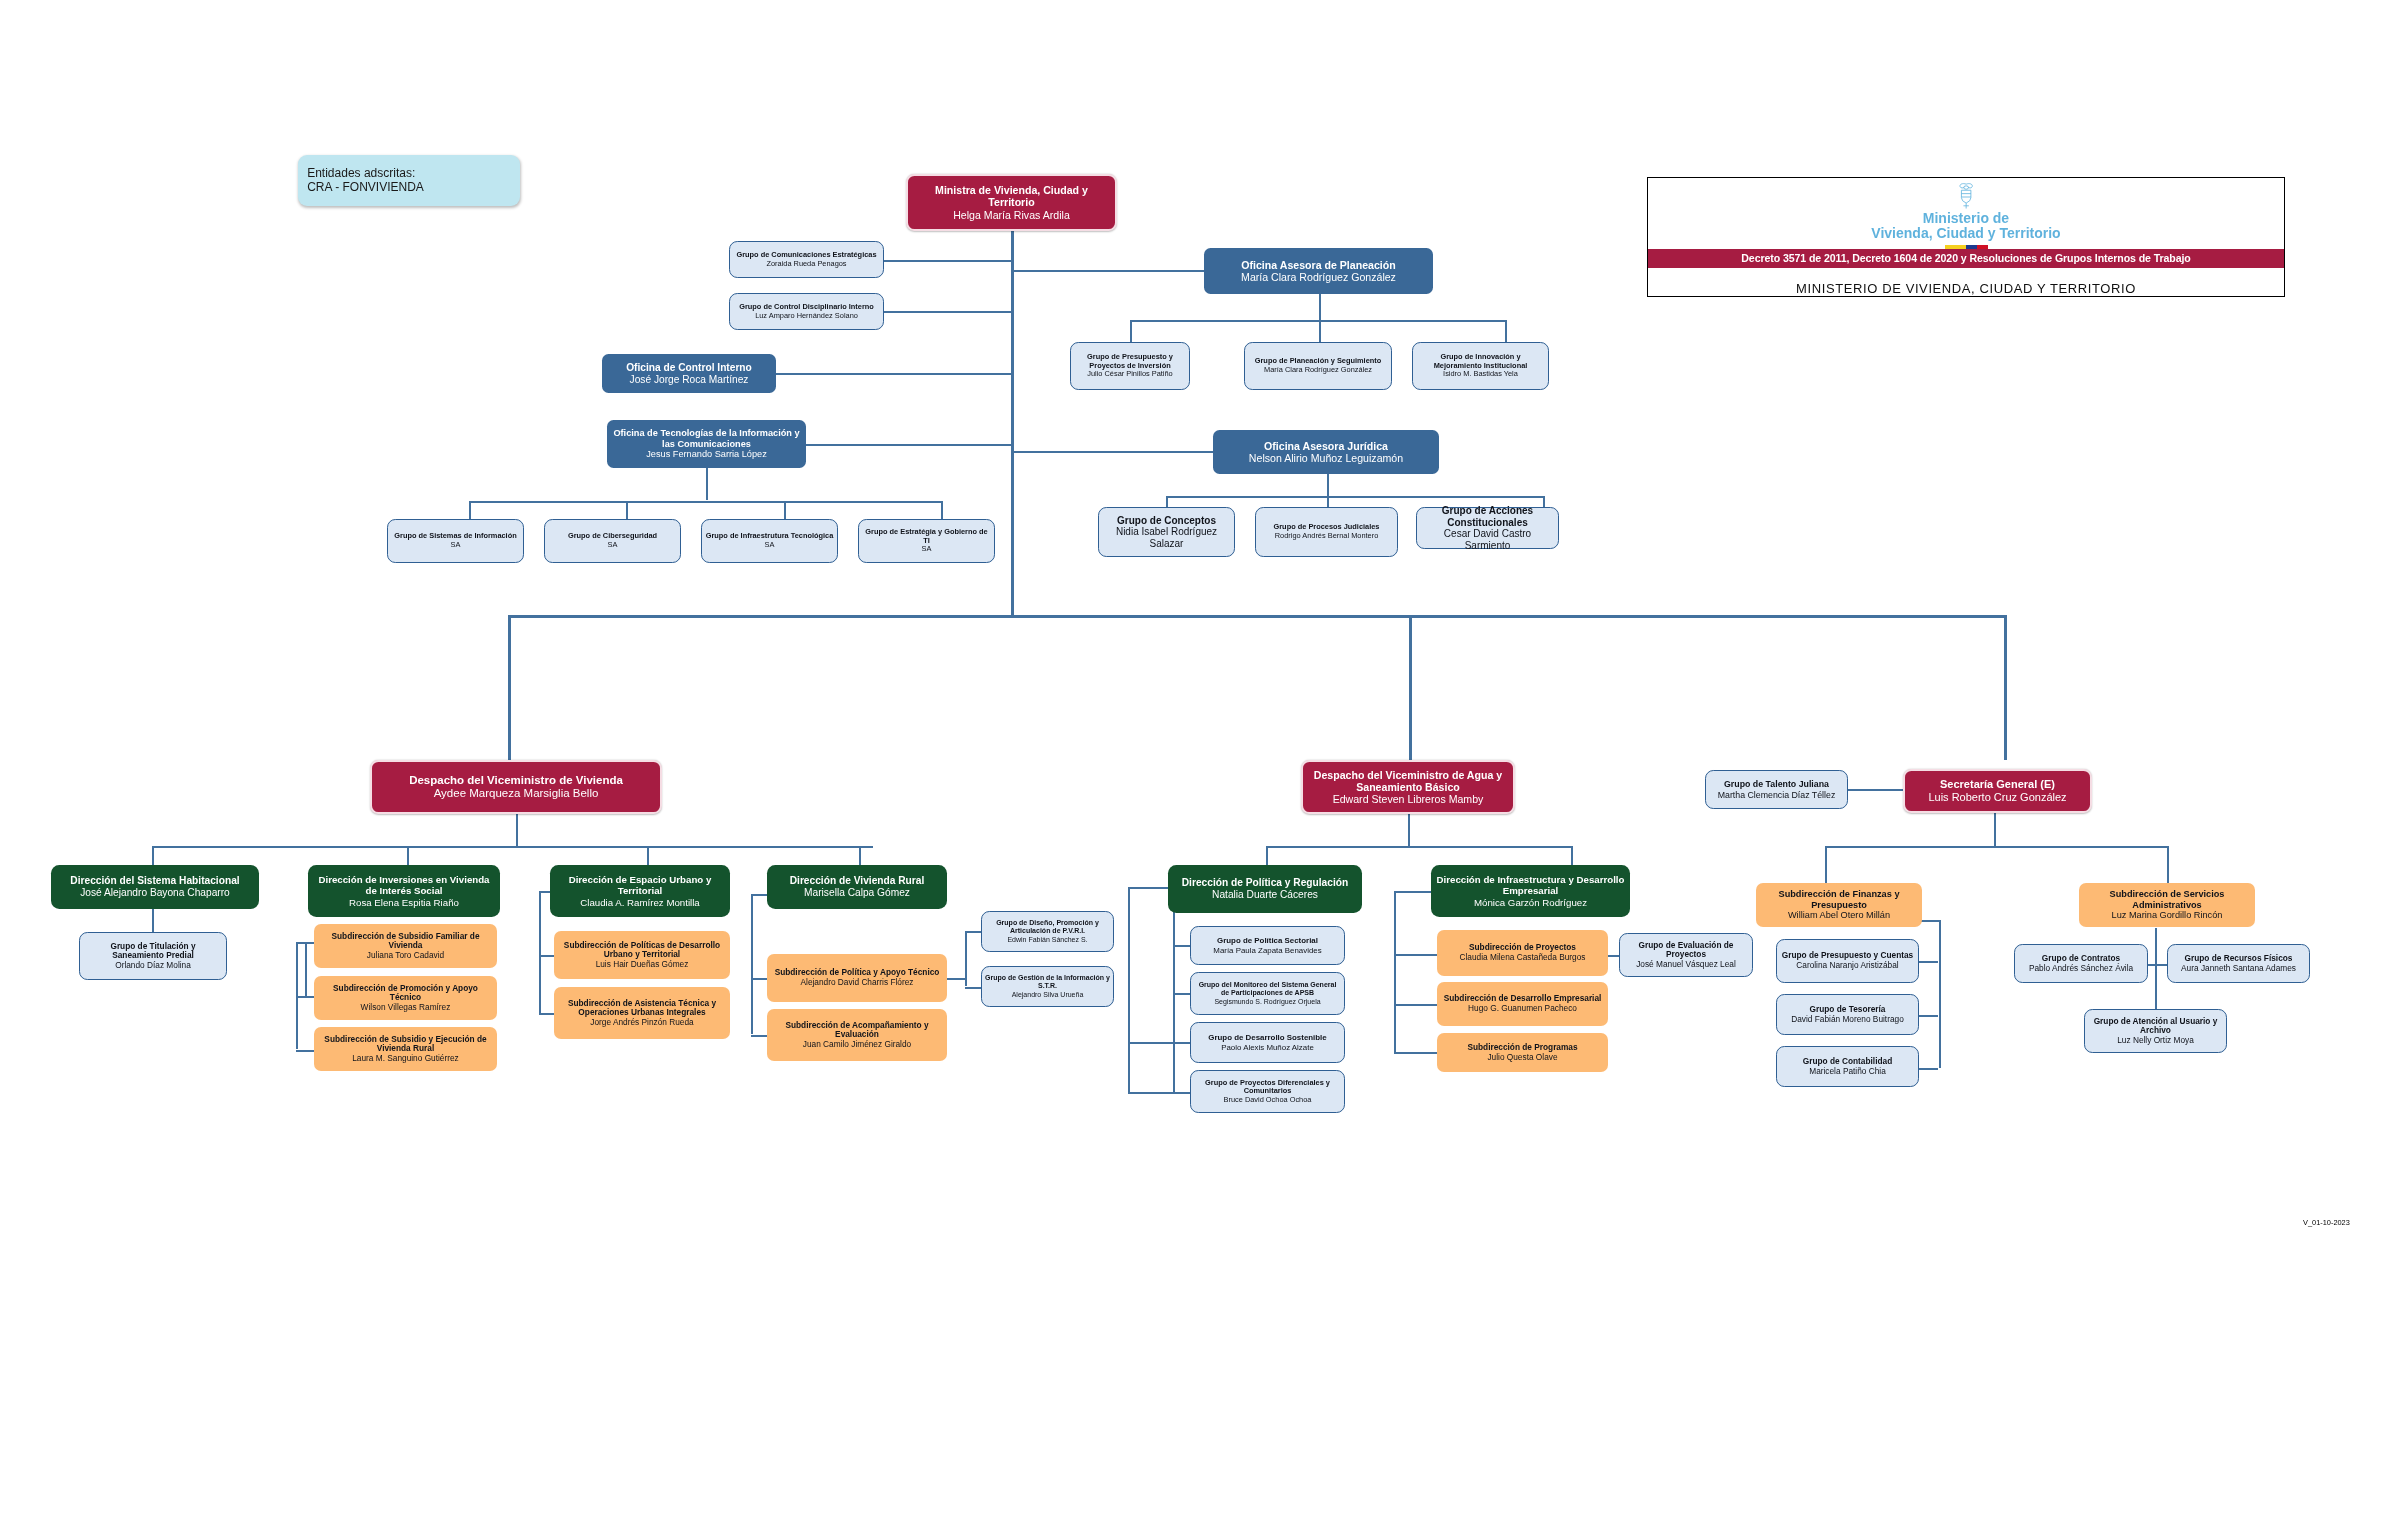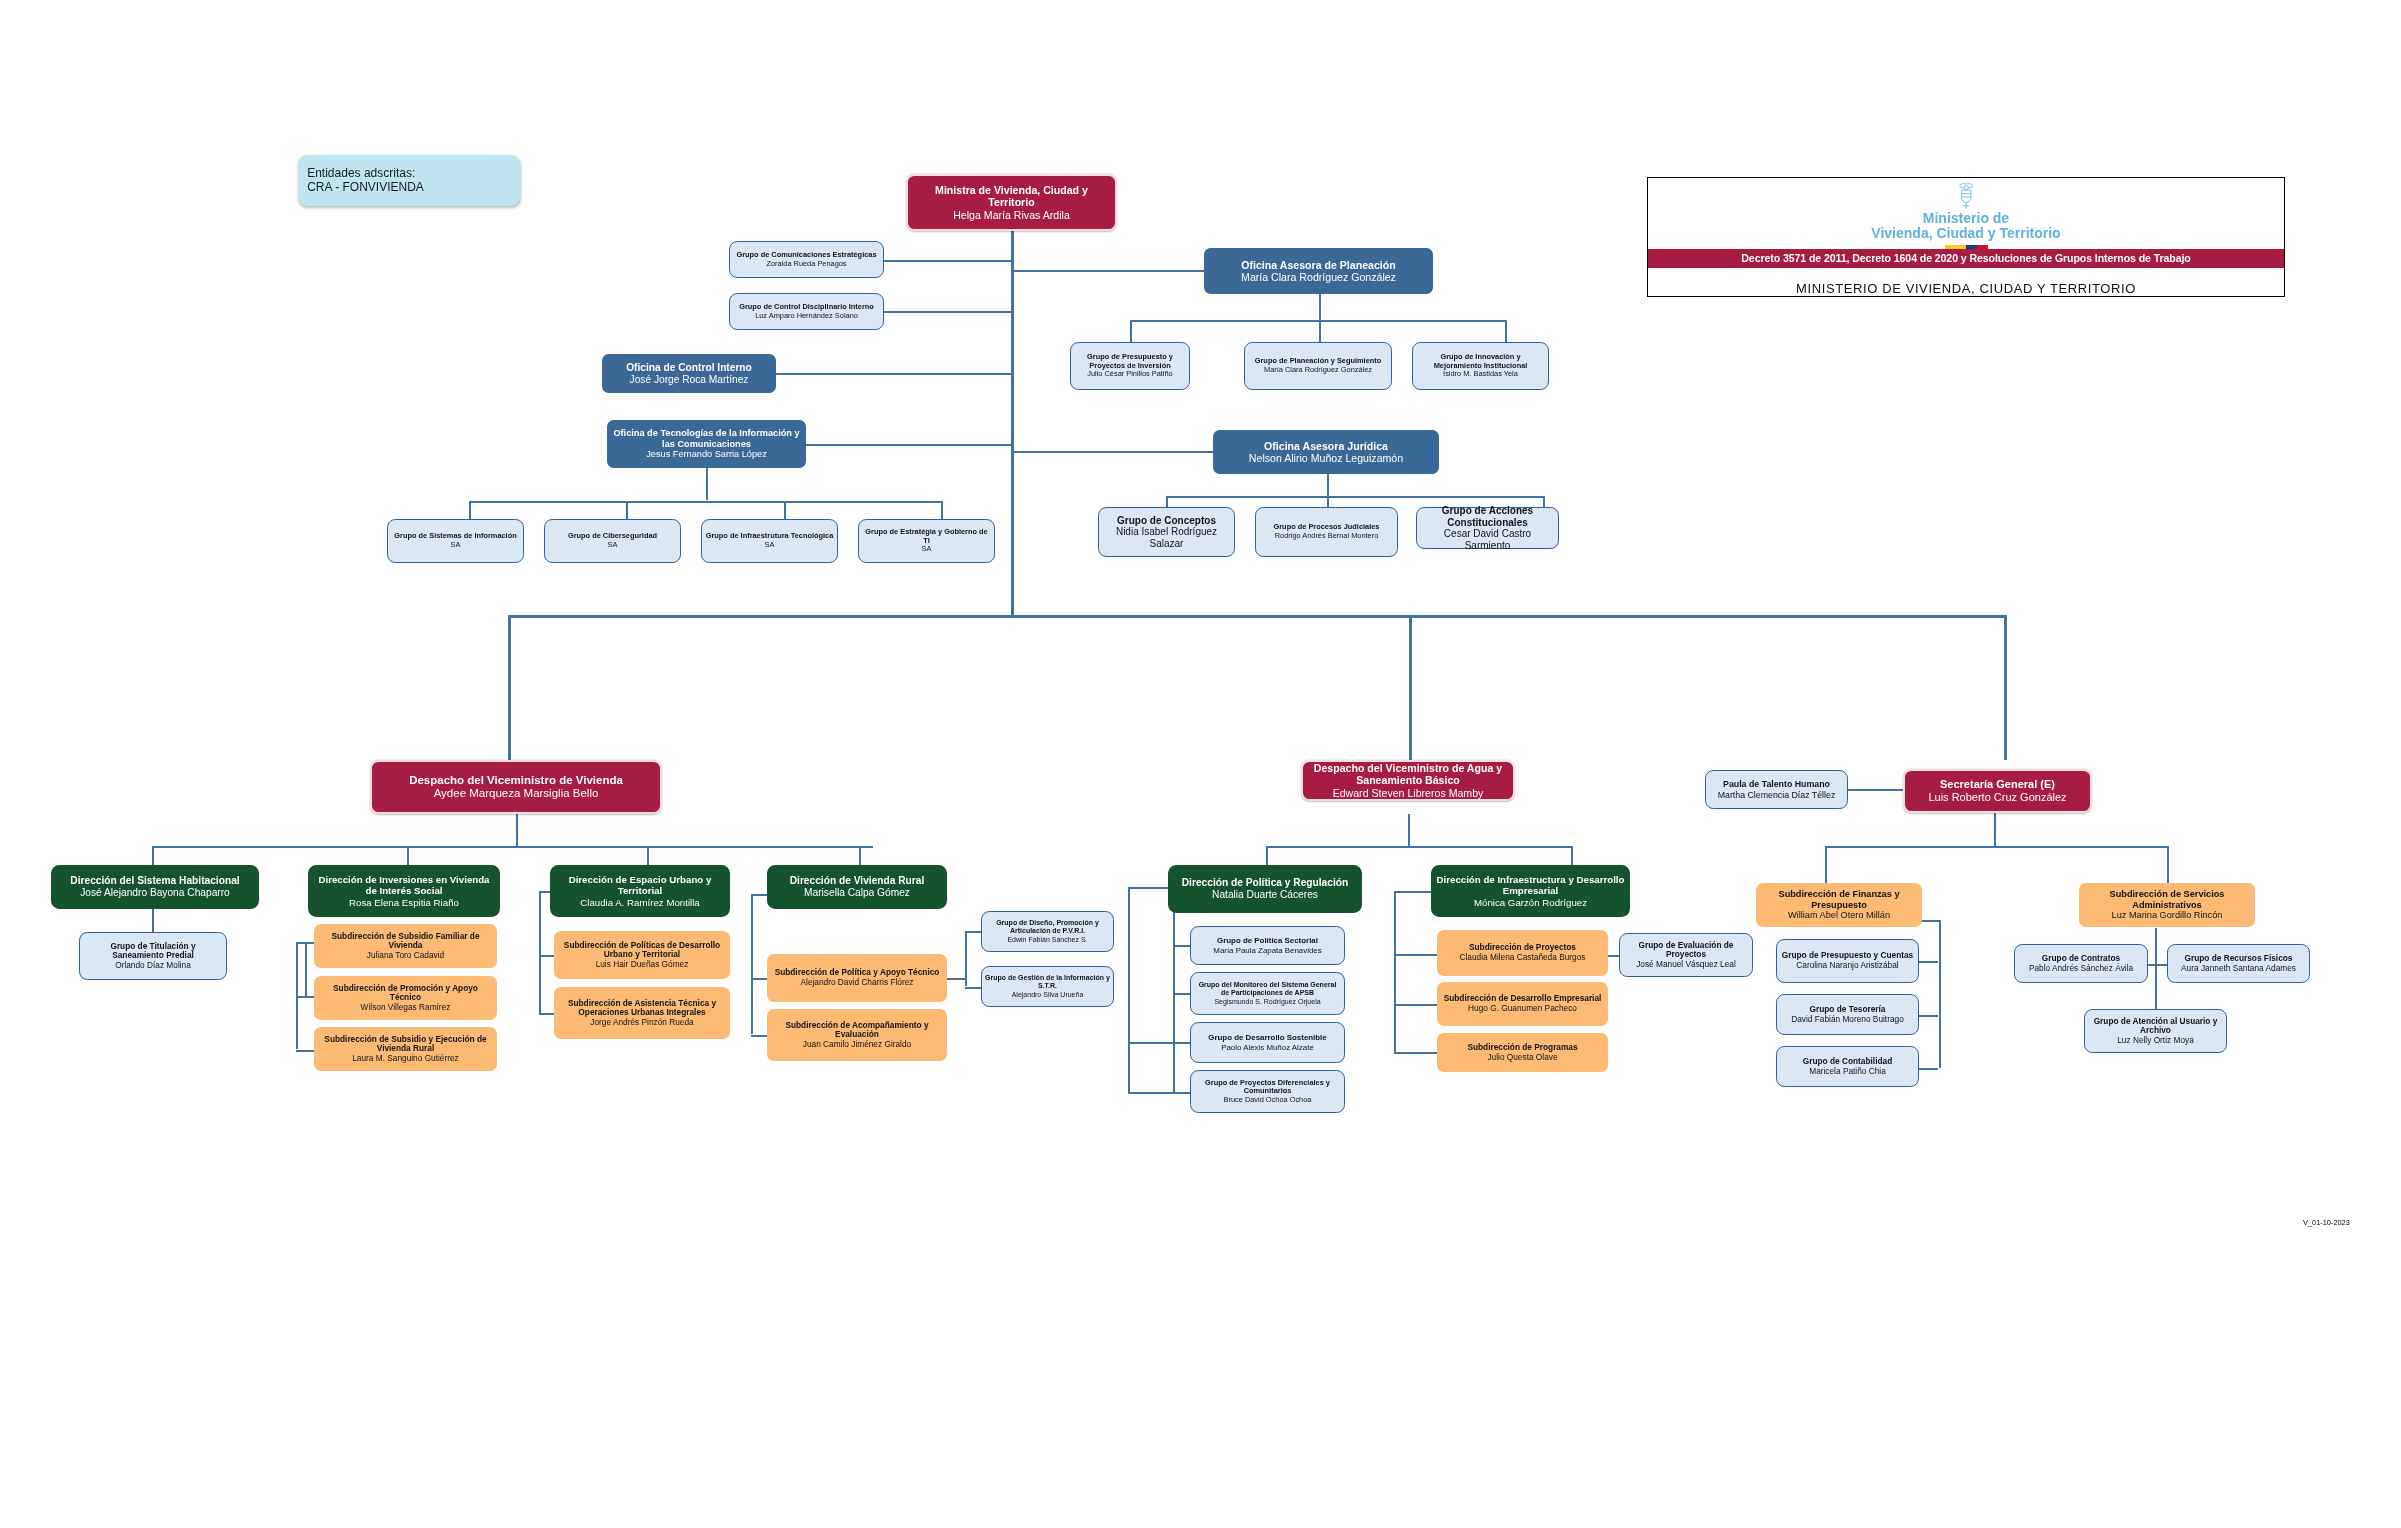--- a/index.html
+++ b/index.html
@@ -371,21 +371,21 @@
   </div>
   <div class="node n-pale" style="left:981px;top:966px;width:133px;height:41px;font-size:7px;padding:0 2.8px;">
     <span class="ttl">Grupo de Gestión de la Información y S.T.R.</span>
     <span class="nm">Alejandro Silva Urueña</span>
   </div>
   <div class="ln-h" style="left:947px;top:978px;width:17.6px;"></div>
   <div class="ln-v" style="left:965px;top:931px;height:55px;"></div>
   <div class="ln-h" style="left:965px;top:931px;width:16.6px;"></div>
   <div class="ln-h" style="left:965px;top:987px;width:16.6px;"></div>
 
-  <div class="node n-crimson" style="left:1301px;top:760px;width:214px;height:41px;font-size:10.6px;padding:0 5.5px;">
+  <div class="node n-crimson" style="left:1301px;top:760px;width:214px;height:54px;font-size:10.6px;padding:0 5.5px;">
     <span class="ttl">Despacho del Viceministro de Agua y Saneamiento Básico</span>
     <span class="nm">Edward Steven Libreros Mamby</span>
   </div>
   <div class="ln-v" style="left:1408px;top:814px;height:32px;"></div>
   <div class="ln-h" style="left:1266px;top:846px;width:305px;"></div>
   <div class="ln-v" style="left:1266px;top:846px;height:18.5px;"></div>
   <div class="ln-v" style="left:1571px;top:846px;height:18.5px;"></div>
 
   <div class="node n-teal" style="left:1168px;top:865px;width:194px;height:48px;font-size:10.2px;padding:0 4.6px;">
     <span class="ttl">Dirección de Política y Regulación</span>
@@ -441,21 +441,21 @@
     <span class="ttl">Grupo de Evaluación de Proyectos</span>
     <span class="nm">José Manuel Vásquez Leal</span>
   </div>
   <div class="ln-h" style="left:1608px;top:955px;width:11px;"></div>
 
   <div class="node n-crimson" style="left:1903px;top:769px;width:189px;height:44px;font-size:11px;padding:0 0;">
     <span class="ttl">Secretaría General (E)</span>
     <span class="nm">Luis Roberto Cruz González</span>
   </div>
   <div class="node n-pale" style="left:1705px;top:770px;width:143px;height:39px;font-size:8.8px;padding:0 3.7px;">
-    <span class="ttl">Paula de Talento Humano</span>
+    <span class="ttl">Grupo de Talento Juliana</span>
     <span class="nm">Martha Clemencia Díaz Téllez</span>
   </div>
   <div class="ln-h" style="left:1848px;top:789px;width:55px;"></div>
 
   <div class="ln-v" style="left:1994px;top:813px;height:33px;"></div>
   <div class="ln-h" style="left:1825px;top:846px;width:342px;"></div>
   <div class="ln-v" style="left:1825px;top:846px;height:37px;"></div>
   <div class="ln-v" style="left:2167px;top:846px;height:37px;"></div>
 
   <div class="node n-lav" style="left:1756px;top:883px;width:166px;height:44px;font-size:9.2px;padding:0 3.7px;">

